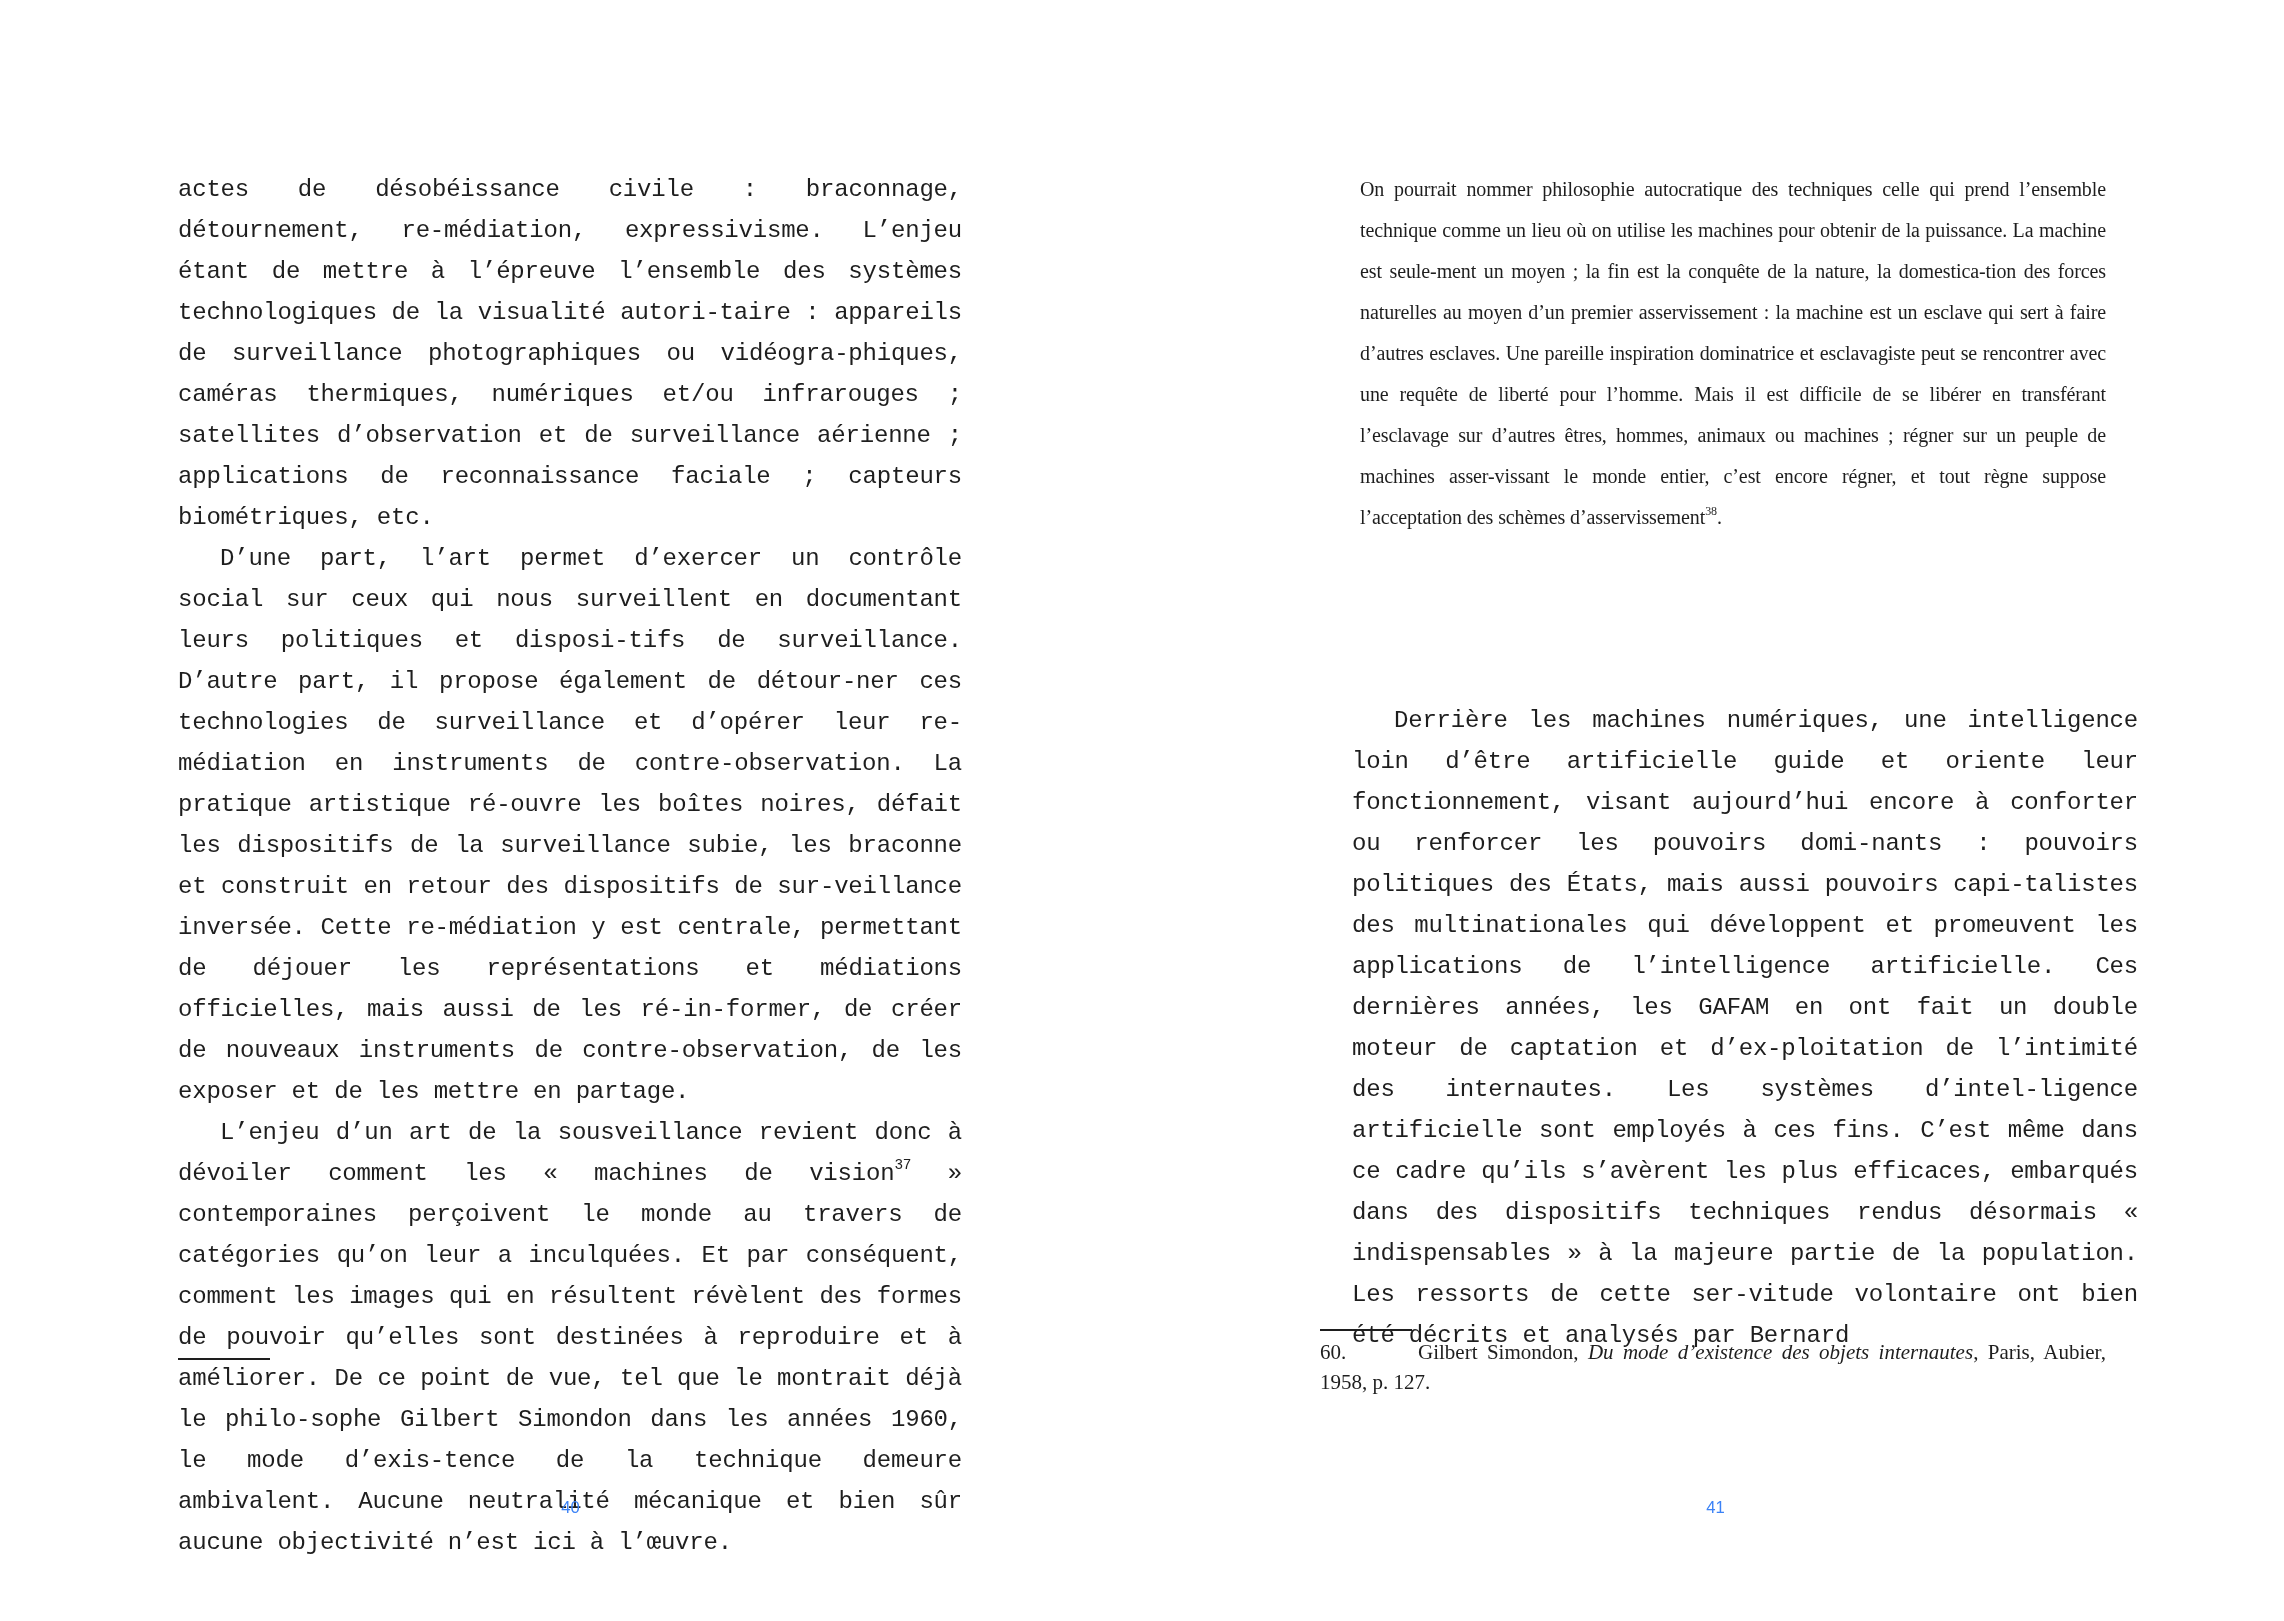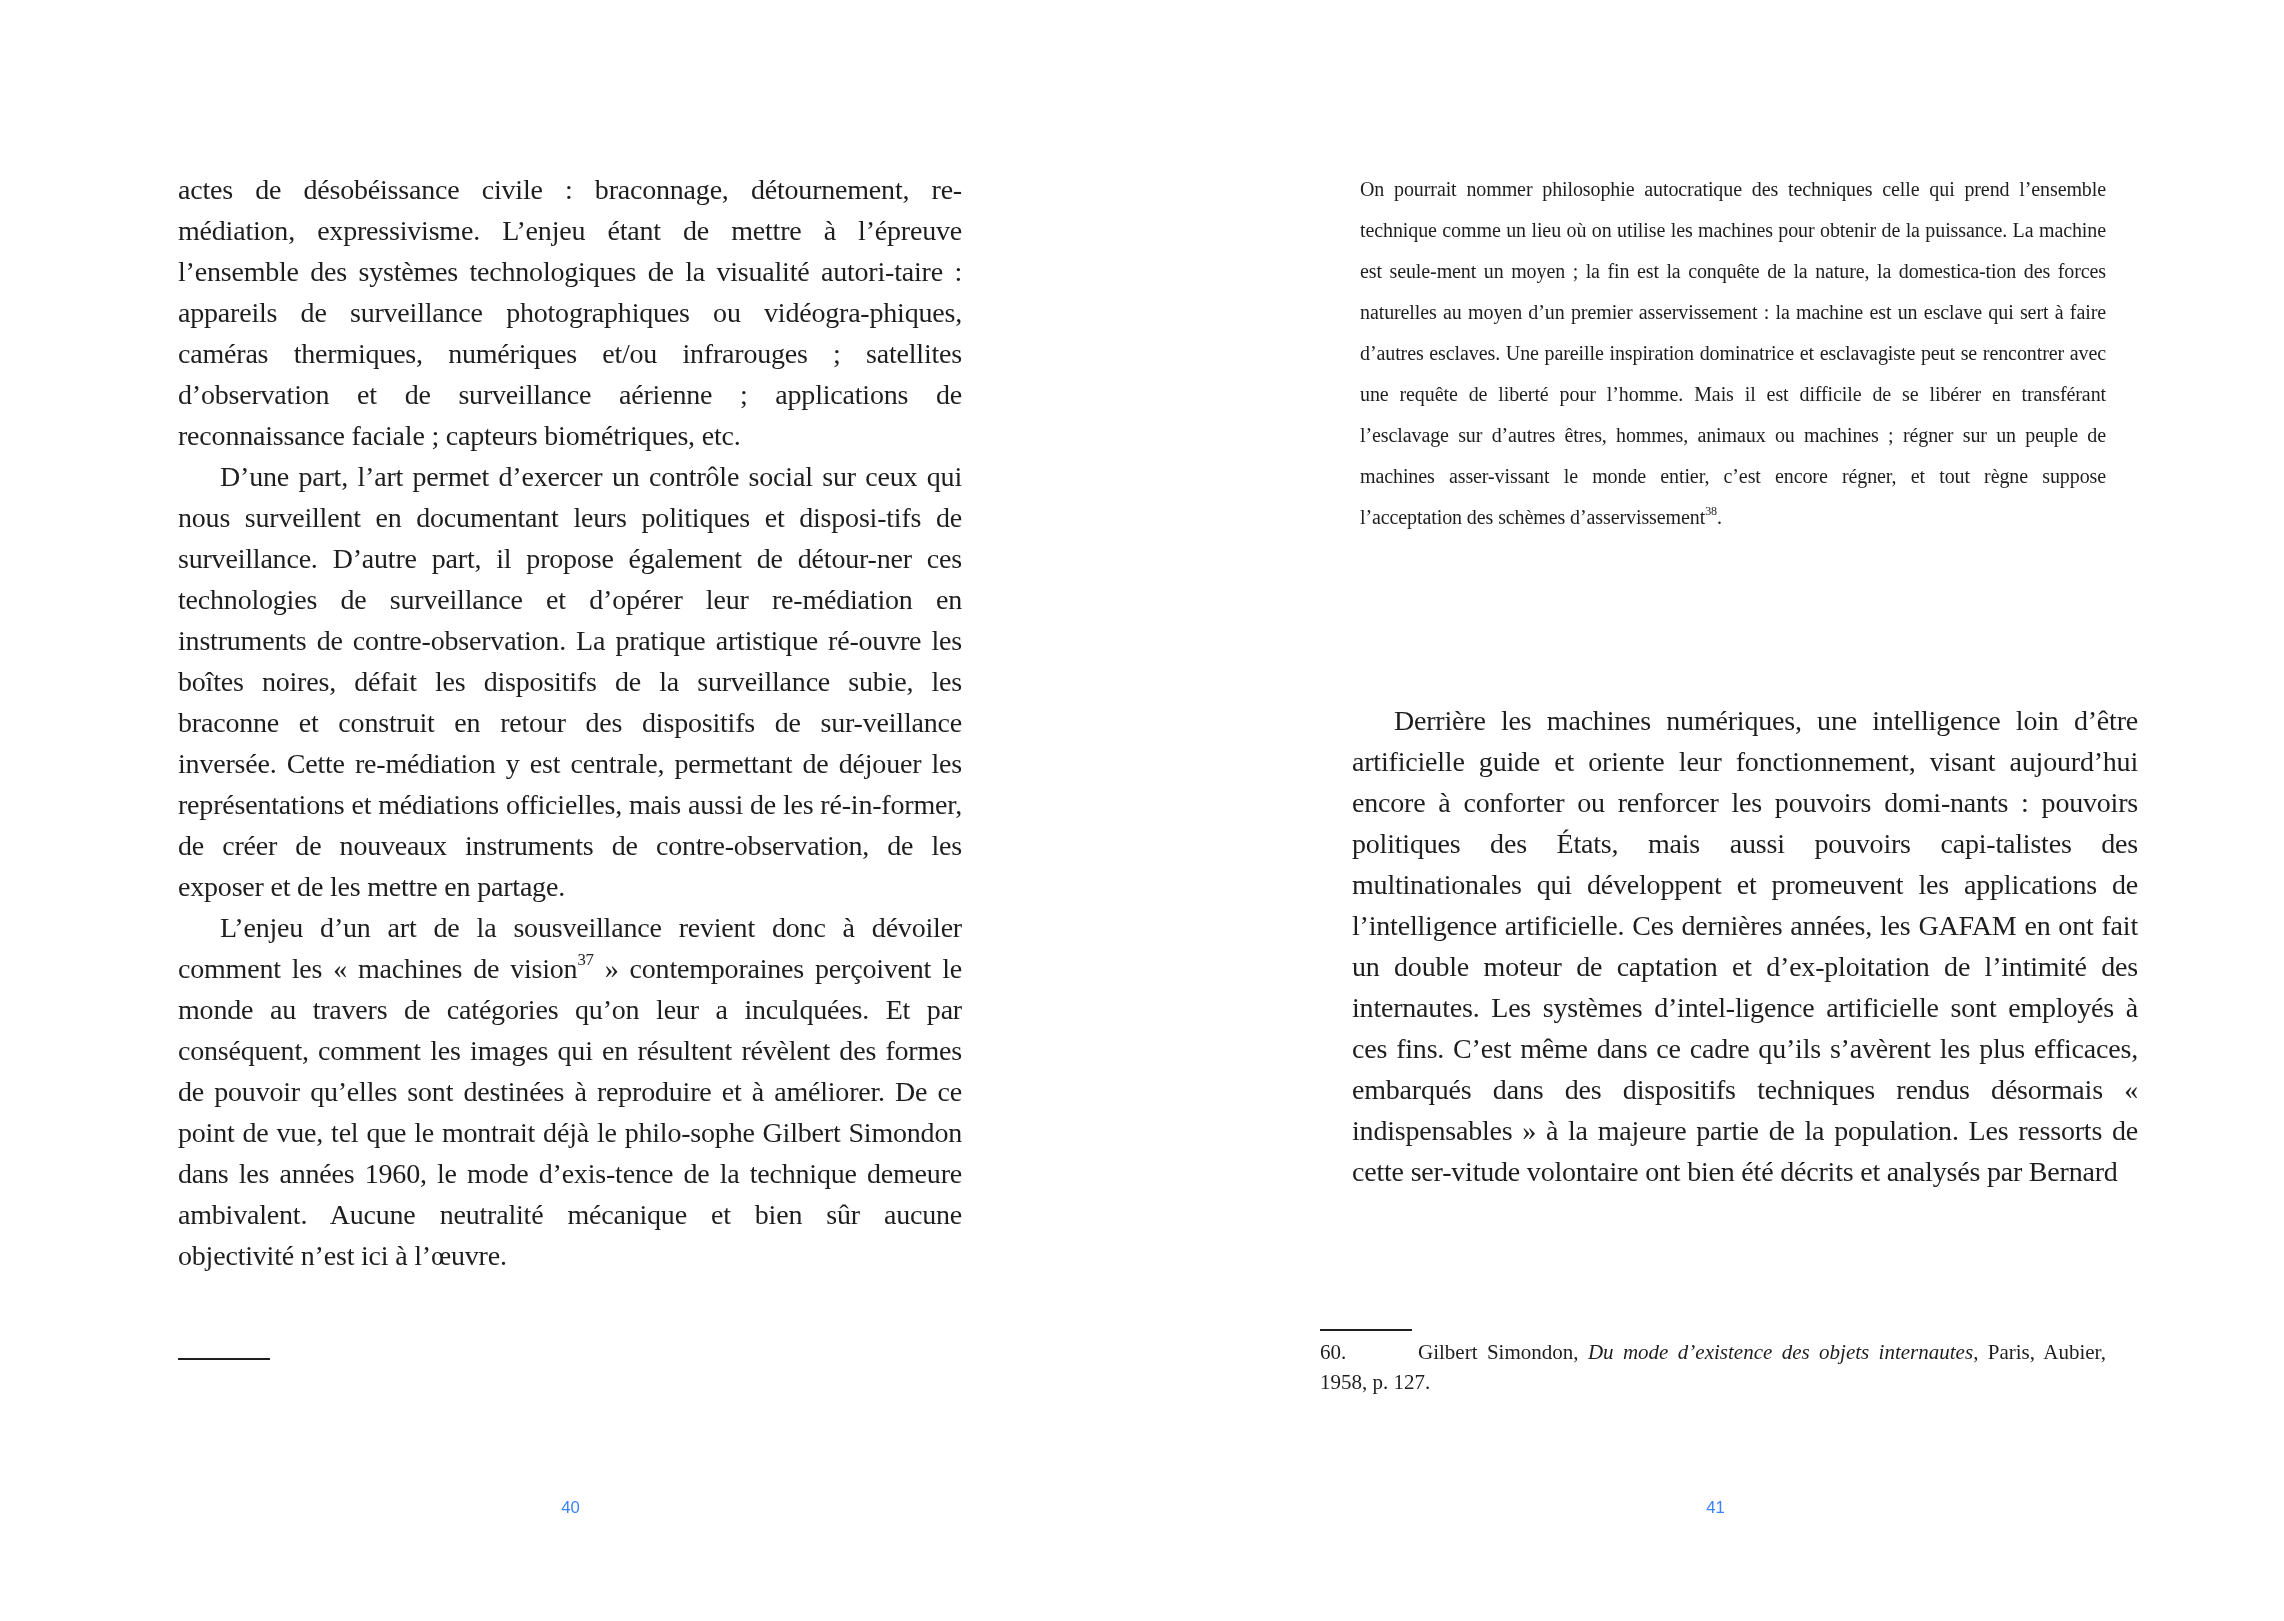--- a/index.html
+++ b/index.html
@@ -11,21 +11,21 @@
   .page { position: absolute; top: 0; height: 1621px; }
   .page-left { left: 0; width: 1142px; }
   .page-right { left: 1142px; width: 1143px; }
 
   .col { position: absolute; }
   .col-left { left: 178px; top: 169px; width: 784px; }
   .col-right-quote { left: 218px; top: 169px; width: 746px; }
   .col-right-main { left: 178px; top: 700px; width: 786px; margin-left: 32px; }
 
   p { margin: 0; text-align: justify; hyphens: manual; }
-  .body-text { font-size: 28px; line-height: 41px; letter-spacing: -0.2px; }
+  .body-text { font-size: 24px; line-height: 41px; letter-spacing: -0.2px; font-family: Liberation Mono, monospace; }
   .body-text .indent { text-indent: 42px; }
   .quote-text { font-size: 20px; line-height: 41px; letter-spacing: -0.1px; }
   sup { font-size: 0.6em; line-height: 0; vertical-align: 0.75em; }
 
   .fn-rule { position: absolute; height: 2px; width: 92px; background: #1e1e1e; }
   .fn { position: absolute; font-size: 21px; line-height: 30px; text-align: justify; }
   .fn-num { display: inline-block; width: 98px; }
   .fn em { font-style: italic; }
 
   .folio {

